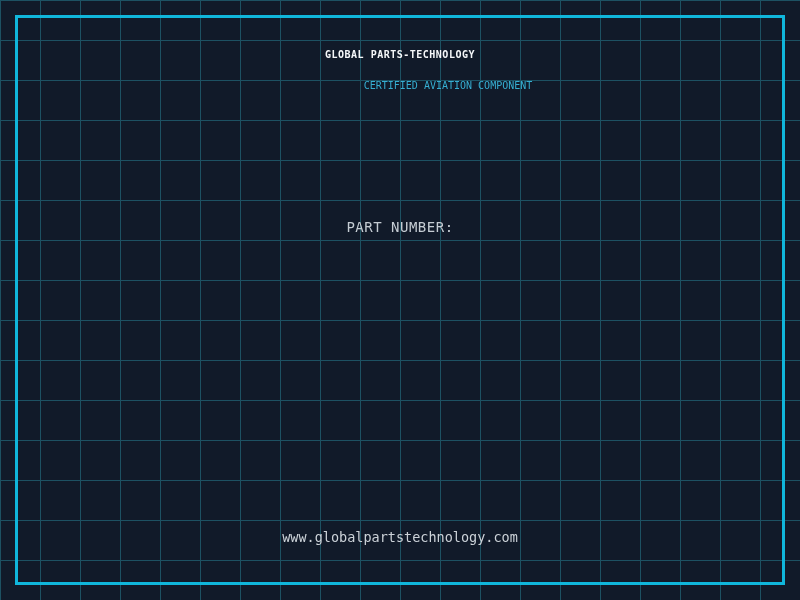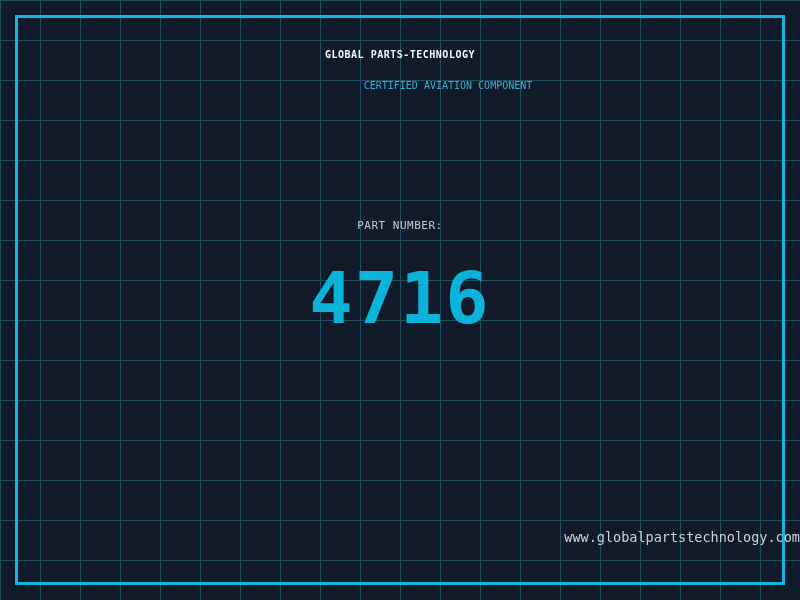--- a/index.html
+++ b/index.html
@@ -44,49 +44,47 @@
   }
   .subtitle {
     top: 80px;
     font-size: 10px;
     letter-spacing: 0px;
     color: var(--subtitle-color, #36aed1);
     padding-left: 48px;
   }
   .part-label {
     top: 219px;
-    font-size: 11px;
+    font-size: 14px;
     letter-spacing: 0.5px;
     color: var(--label-color, #c5ccd3);
     text-align: center;
   }
   .part-number {
     top: 256px;
     font-size: 72px;
     font-weight: bold;
     letter-spacing: 2px;
     line-height: normal;
     color: var(--number-color, #0ab4d8);
   }
   .url {
     top: 529px;
     font-size: 13.5px;
     letter-spacing: 0px;
     color: var(--url-color, #ccd2d8);
-    text-align: right;
   }
 </style>
 </head>
 <body>
 
 <div class="stage">
   <div class="frame"></div>
 
   <div class="line title">GLOBAL PARTS-TECHNOLOGY</div>
 
   <div class="line subtitle">CERTIFIED AVIATION COMPONENT</div>
 
   <div class="line part-label">PART NUMBER:</div>
 
-  <div class="line part-number">4716</div>
 
   <div class="line url">www.globalpartstechnology.com</div>
 </div>
 
 </body></html>

